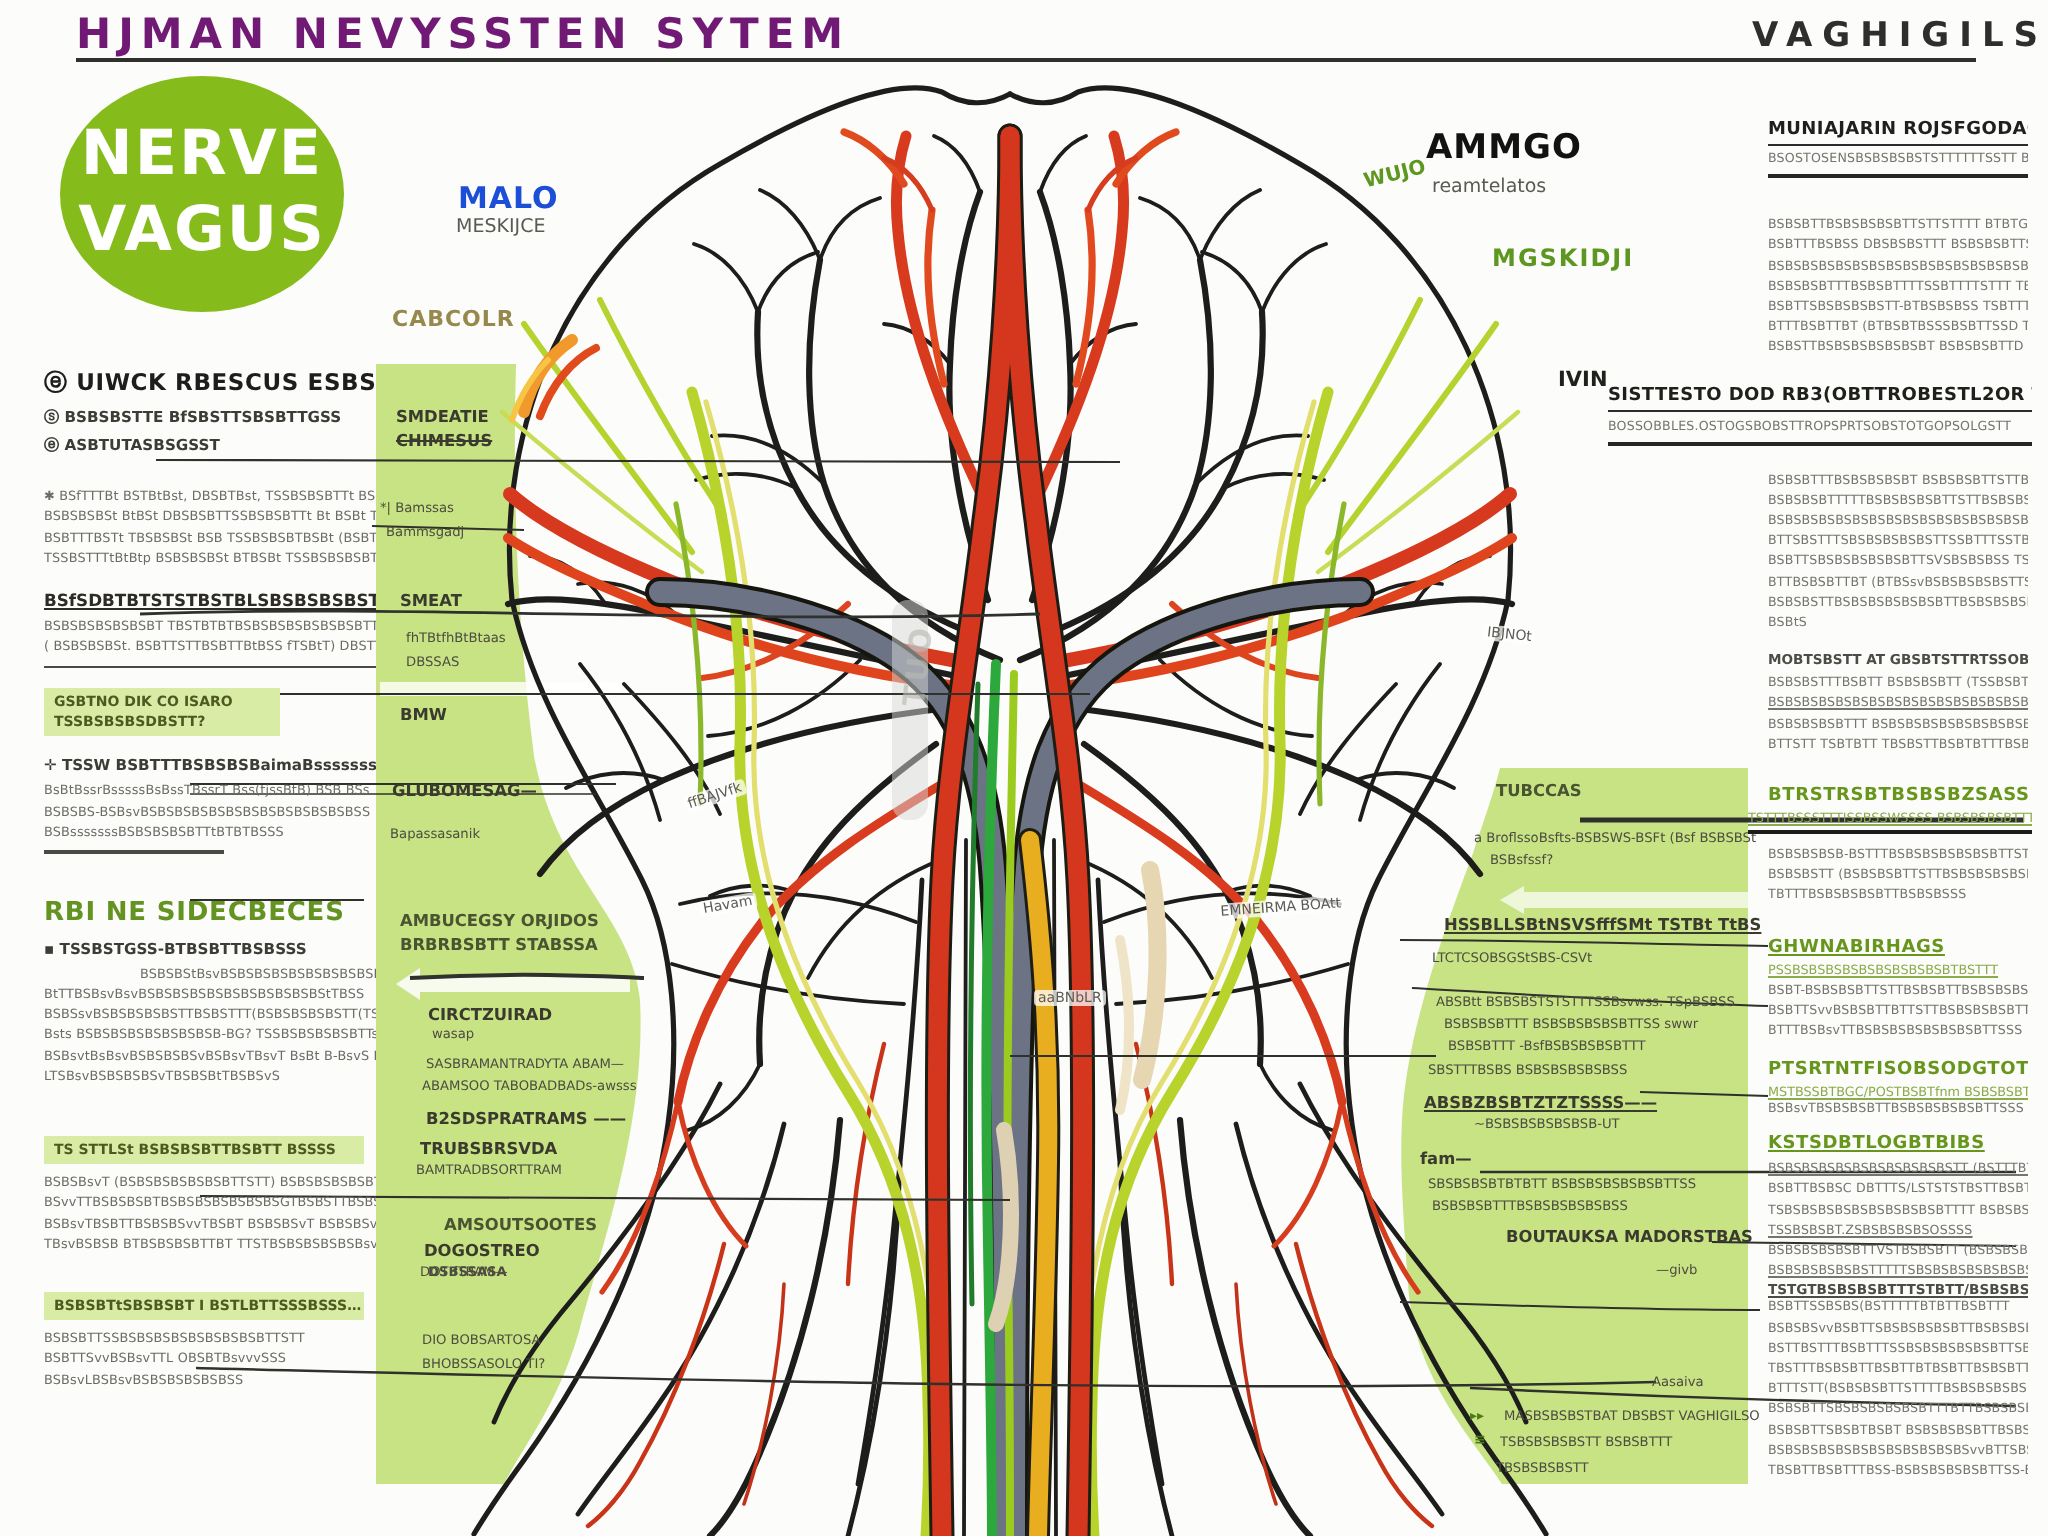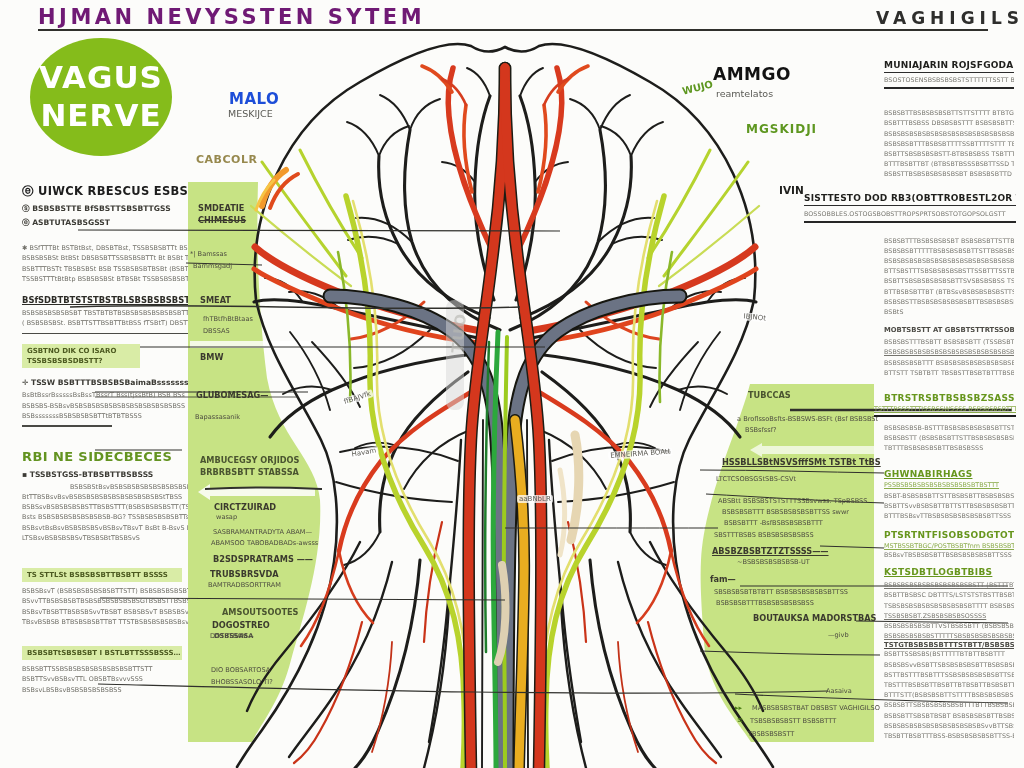--- a/index.html
+++ b/index.html
@@ -207,22 +207,22 @@
       <path class="conn" stroke-width="1" d="M700,651 C760,653 820,655 880,655"></path>
       <path class="conn" stroke-width="1.2" d="M735,694 C820,698 900,701 1008,703"></path>
       <path class="conn" stroke-width="1" d="M505,528 C560,528 640,528 718,528"></path>
     </g>
   </svg>
 
   <div class="hdr">HJMAN NEVYSSTEN SYTEM</div>
   <div class="rhdr">VAGHIGILSO</div>
 
   <div class="badge">
+    <div>NERVE</div>
     <div>VAGUS</div>
-    <div>NERVE</div>
   </div>
 
   <div id="labels">
       <div class="lbl cb" style="left: 229px; top: 90px;">MALO</div>
       <div class="lbl cs" style="left: 228px; top: 108px;">MESKIJCE</div>
       <div class="lbl khk" style="left: 196px; top: 153px;">CABCOLR</div>
       <div class="lbl cb2" style="left: 713px; top: 64px;">AMMGO</div>
       <div class="lbl cs" style="left: 716px; top: 88px;">reamtelatos</div>
       <div class="lbl gsm" style="left: 681px; top: 86px; transform: rotate(-14deg);">WUJO</div>
       <div class="lbl glb" style="left: 746px; top: 122px;">MGSKIDJI</div>

